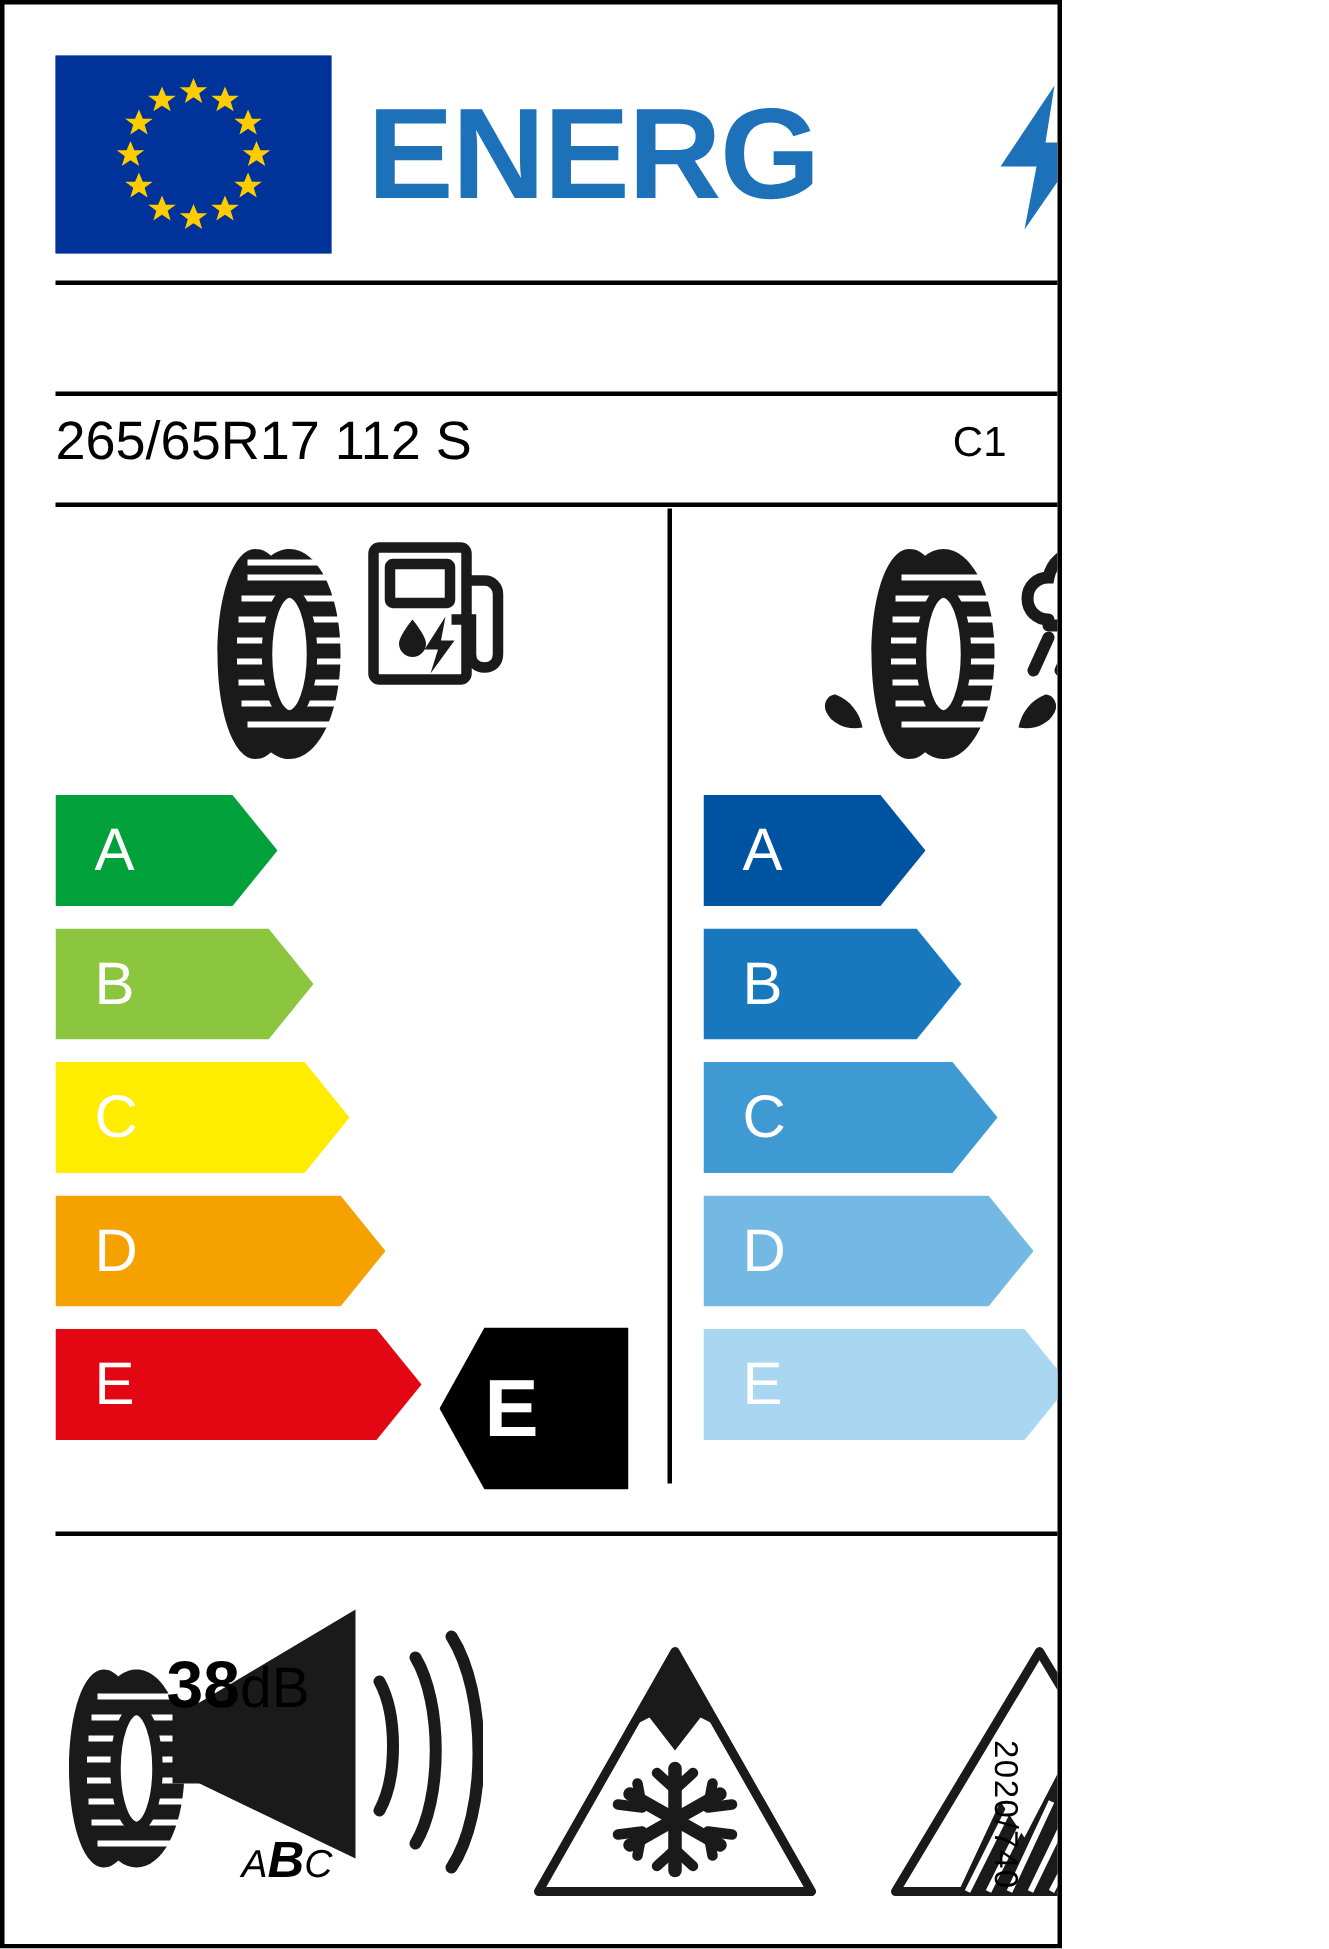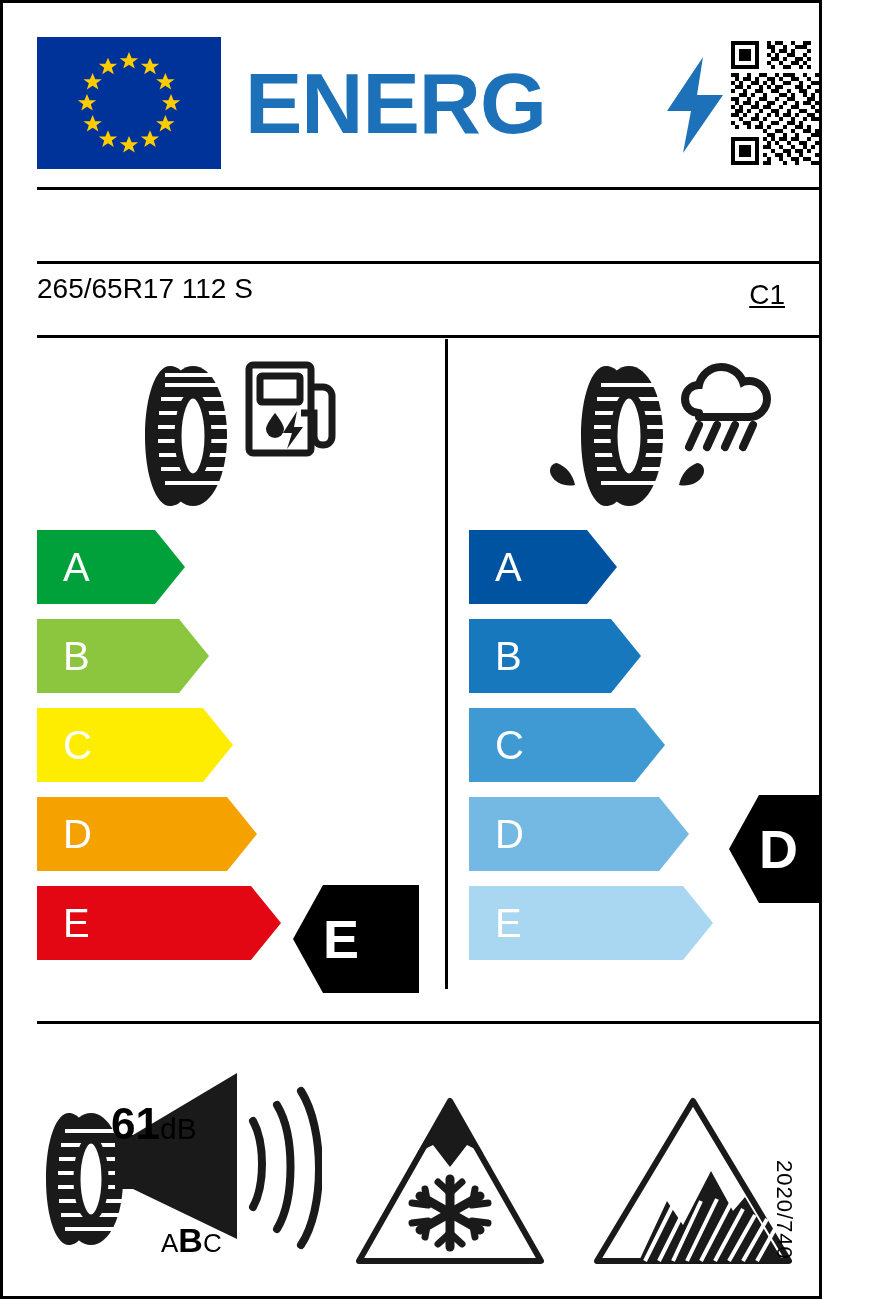--- a/index.html
+++ b/index.html
@@ -6,21 +6,21 @@
     margin: 0;
     padding: 0;
     background: #ffffff;
   }
   body {
     font-family: "Liberation Sans", sans-serif;
     -webkit-font-smoothing: antialiased;
   }
   .label {
     position: relative;
-    width: 822px;
+    width: 708px;
     height: 1299px;
     box-sizing: border-box;
     border: 3px solid #000;
     background: #fff;
     overflow: hidden;
   }
 
   
   .header {
     position: absolute;
@@ -93,30 +93,29 @@
     position: absolute;
     right: 34px;
     top: 198px;
     font-size: 32px;
     color: #000;
   }
   .tyre-size {
     position: absolute;
     left: 34px;
     top: 270px;
-    font-size: 28px;
+    font-size: 36px;
     color: #000;
   }
   .tyre-class {
     position: absolute;
     right: 34px;
     top: 276px;
     font-size: 28px;
     color: #000;
-    text-decoration: underline;
   }
 
   
   .v-divider {
     position: absolute;
     left: 442px;
     top: 336px;
     width: 3px;
     height: 650px;
     background: #000;
@@ -202,29 +201,30 @@
   }
   .noise-db {
     position: absolute;
     left: 108px;
     top: 1096px;
     font-size: 44px;
     font-weight: bold;
     color: #000;
   }
   .noise-db .unit {
-    font-size: 30px;
+    font-size: 38px;
     font-weight: normal;
   }
   .noise-classes {
     position: absolute;
     left: 158px;
     top: 1218px;
     font-size: 26px;
     color: #000;
+    font-style: italic;
   }
   .noise-classes .sel {
     font-size: 34px;
     font-weight: bold;
   }
 
   .snow-pict {
     position: absolute;
     left: 352px;
     top: 1090px;
@@ -739,21 +739,21 @@
       <rect x="78" y="96" width="22" height="54" fill="#1a1a1a"></rect>
 
       <g fill="none" stroke="#1a1a1a" stroke-width="8" stroke-linecap="round">
         <path d="M216 82c12 22 12 64 0 86"></path>
         <path d="M240 66c18 30 18 94 0 124"></path>
         <path d="M264 52c24 38 24 118 0 154"></path>
       </g>
     </svg>
   </div>
   <div class="noise-db">
-    <span>61</span><span class="unit">dB</span>
+    <span>38</span><span class="unit">dB</span>
   </div>
   <div class="noise-classes">
     <span>A</span><span class="sel">B</span><span>C</span>
   </div>
 
   <div class="snow-pict">
     <svg width="190" height="175" viewBox="0 0 190 175">
       <path d="M95 8 L186 168 L4 168 Z" fill="none" stroke="#1a1a1a" stroke-width="6" stroke-linejoin="round"></path>
       <path d="M62 60 L95 8 L128 60 L112 52 L95 74 L78 52 Z" fill="#1a1a1a"></path>
       <g stroke="#1a1a1a" stroke-width="9" stroke-linecap="round">

